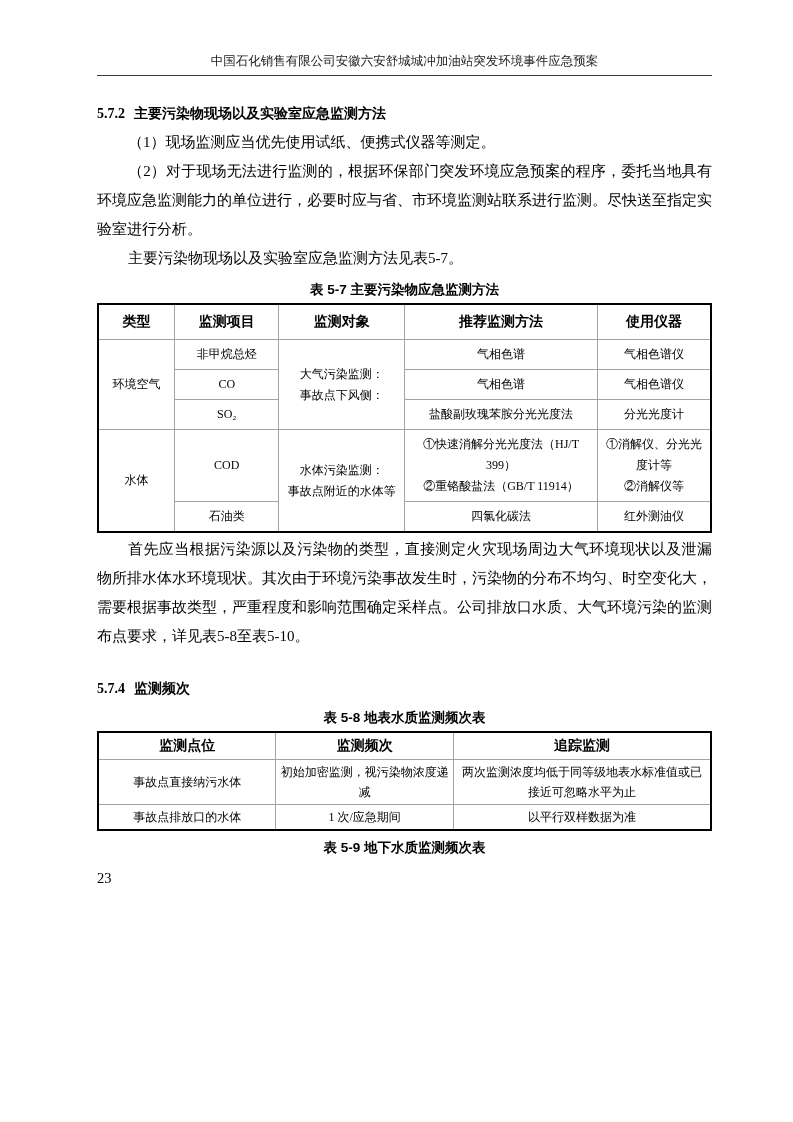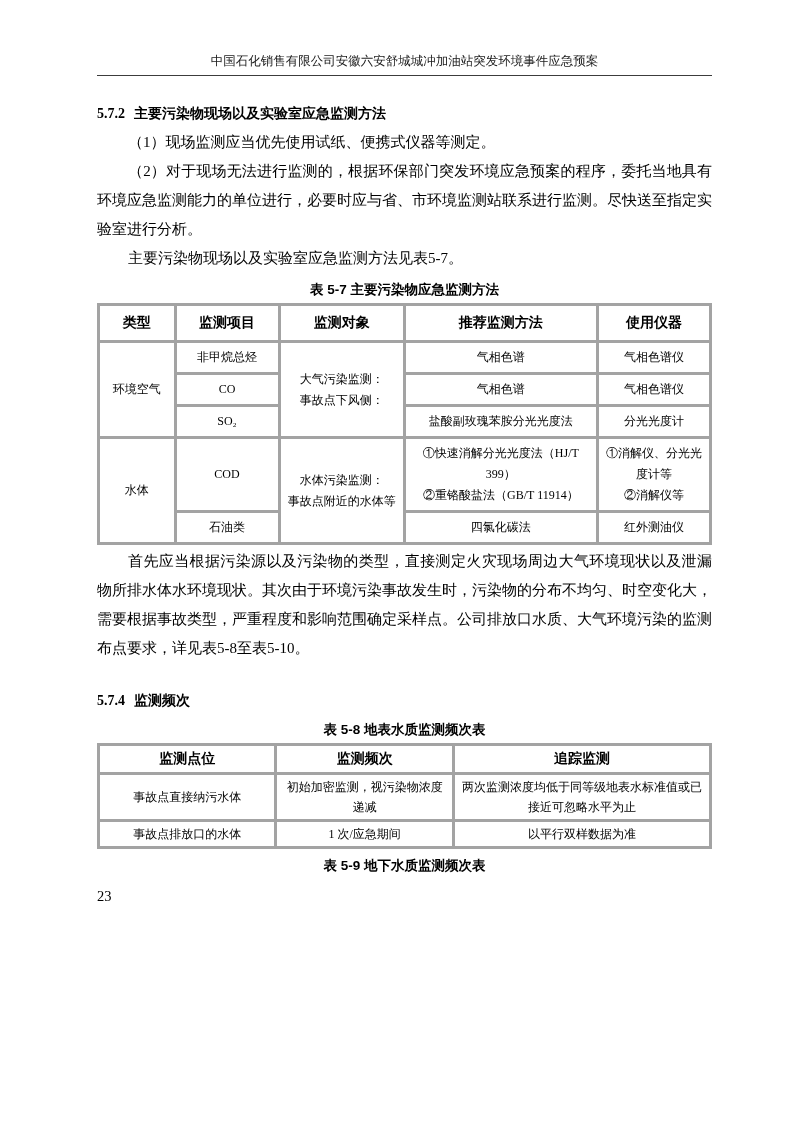--- a/index.html
+++ b/index.html
@@ -53,21 +53,21 @@
     line-height: 18px;
     font-weight: bold;
     font-family: Liberation Sans, sans-serif;
   }
   table {
     width: 100%;
     border-collapse: collapse;
     margin-top: 4px;
     border: 2px solid #000;
   }
-  th, td { border: 3px solid #a3a3a3; }
+  th, td { border: 1px solid #a3a3a3; }
   th {
     font-family: "Liberation Sans", "DejaVu Sans", sans-serif;
     font-size: 14px;
     font-weight: bold;
     text-align: center;
     padding: 8px 3px;
   }
   td {
     font-size: 12px;
     line-height: 21px;

